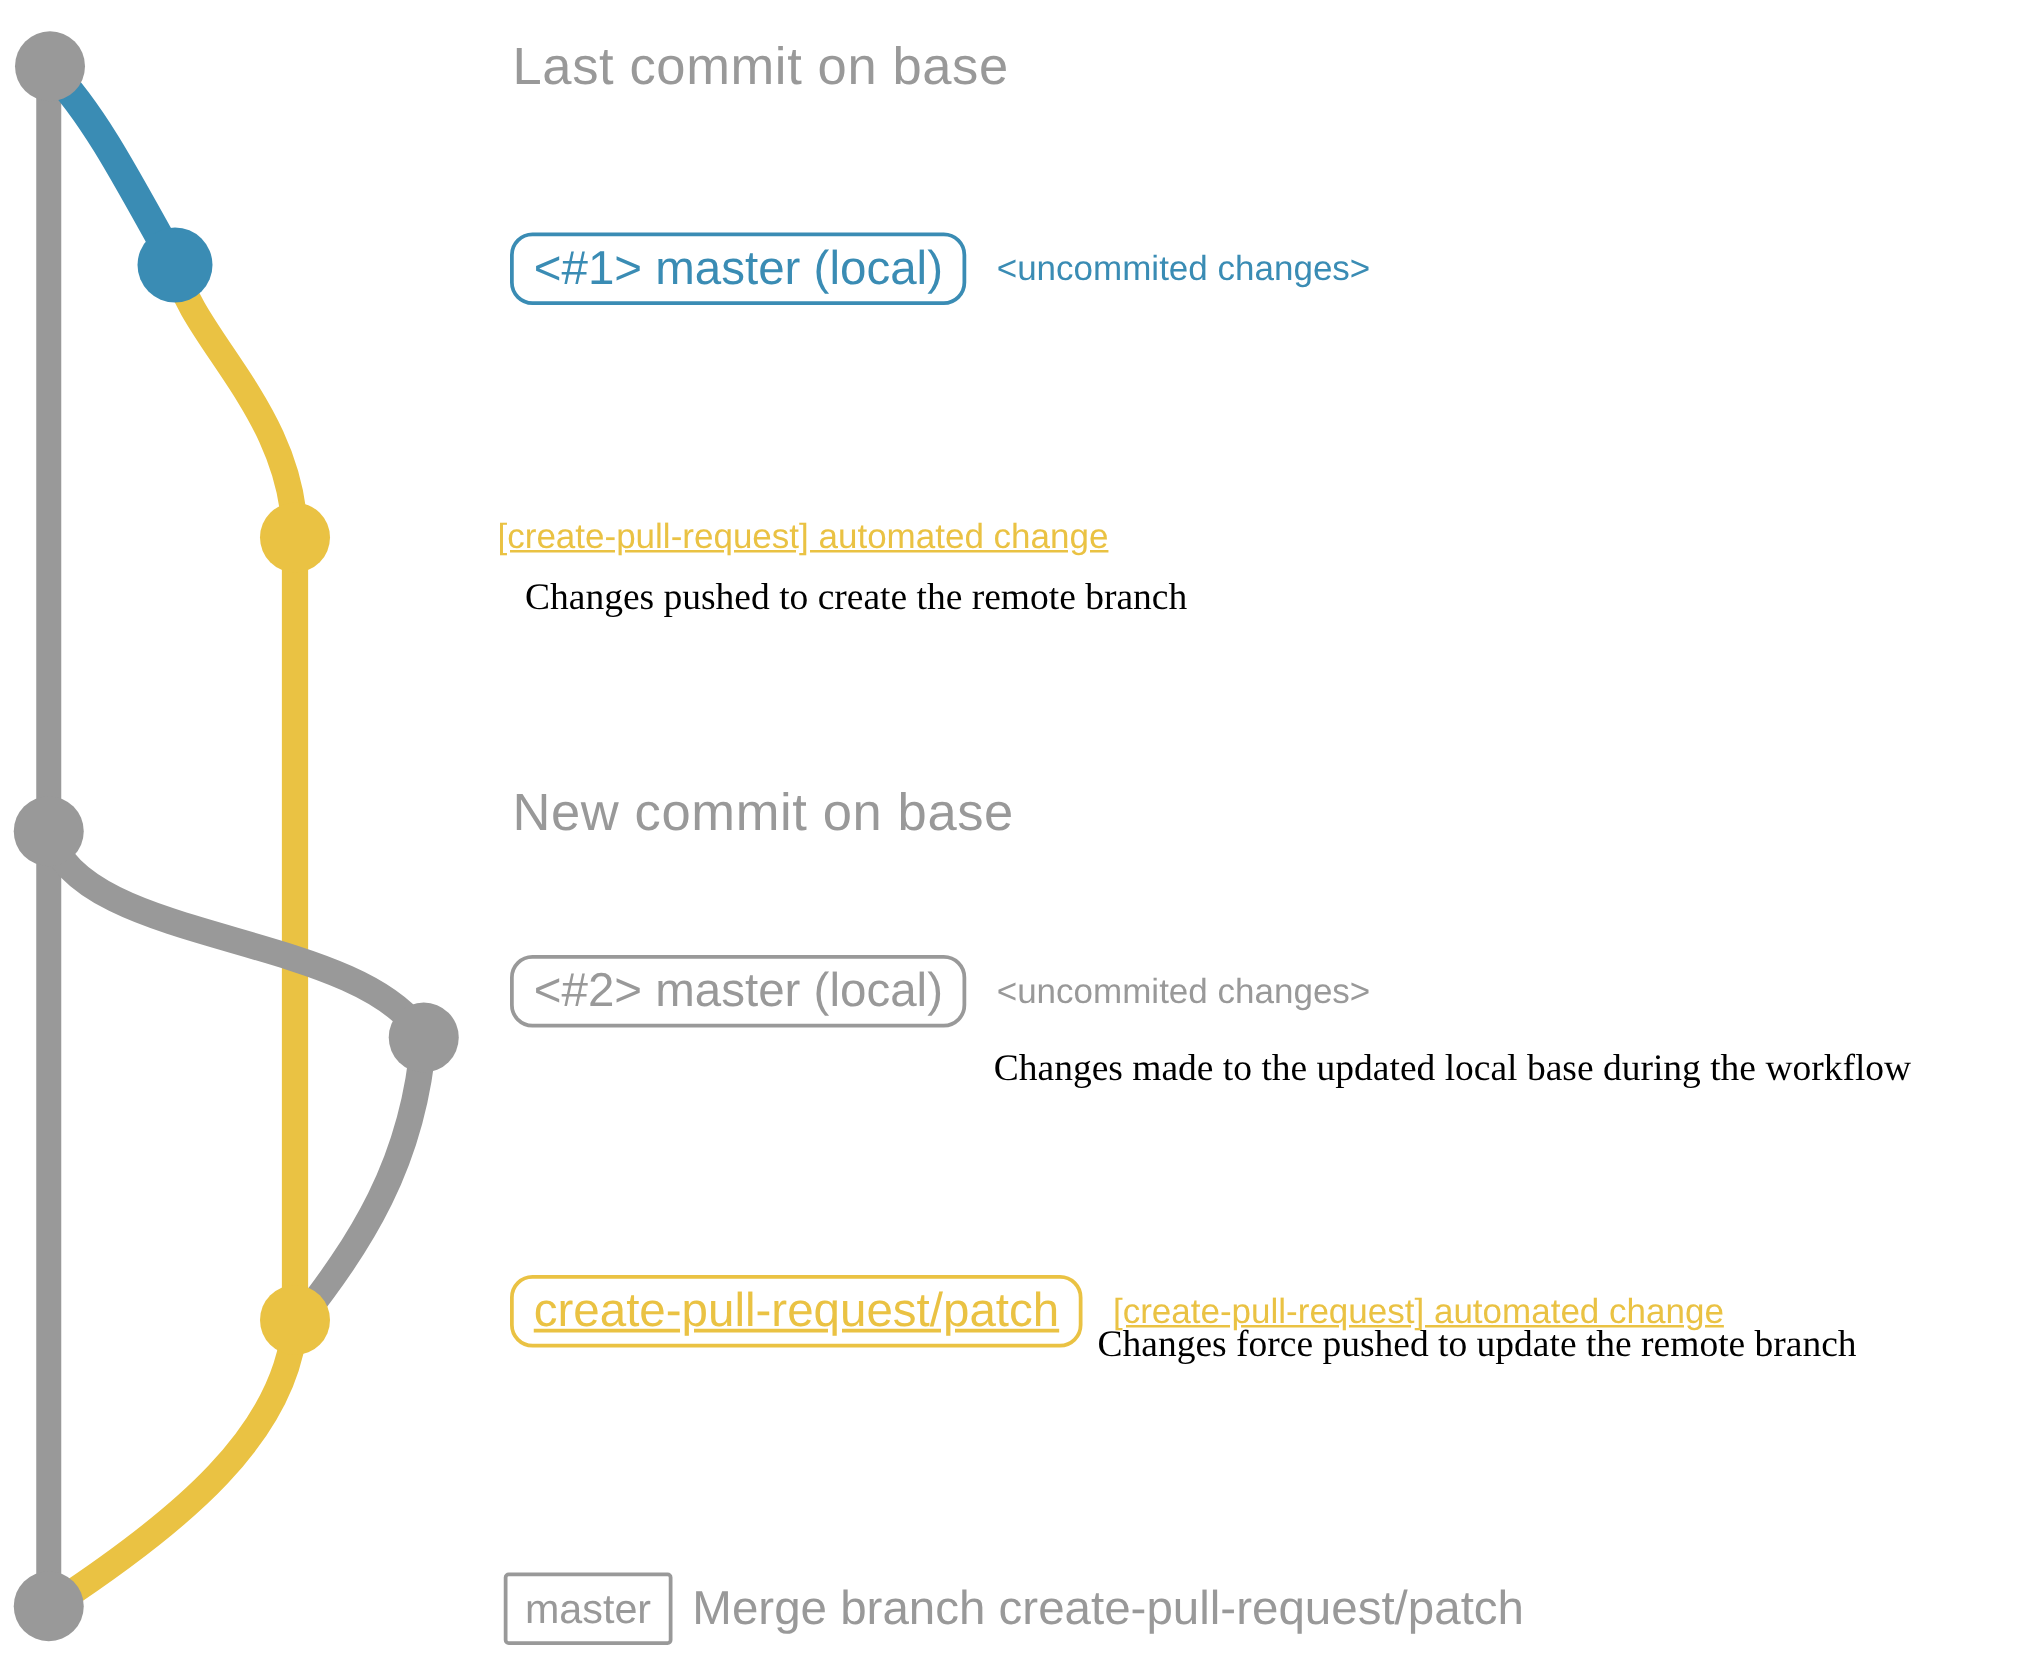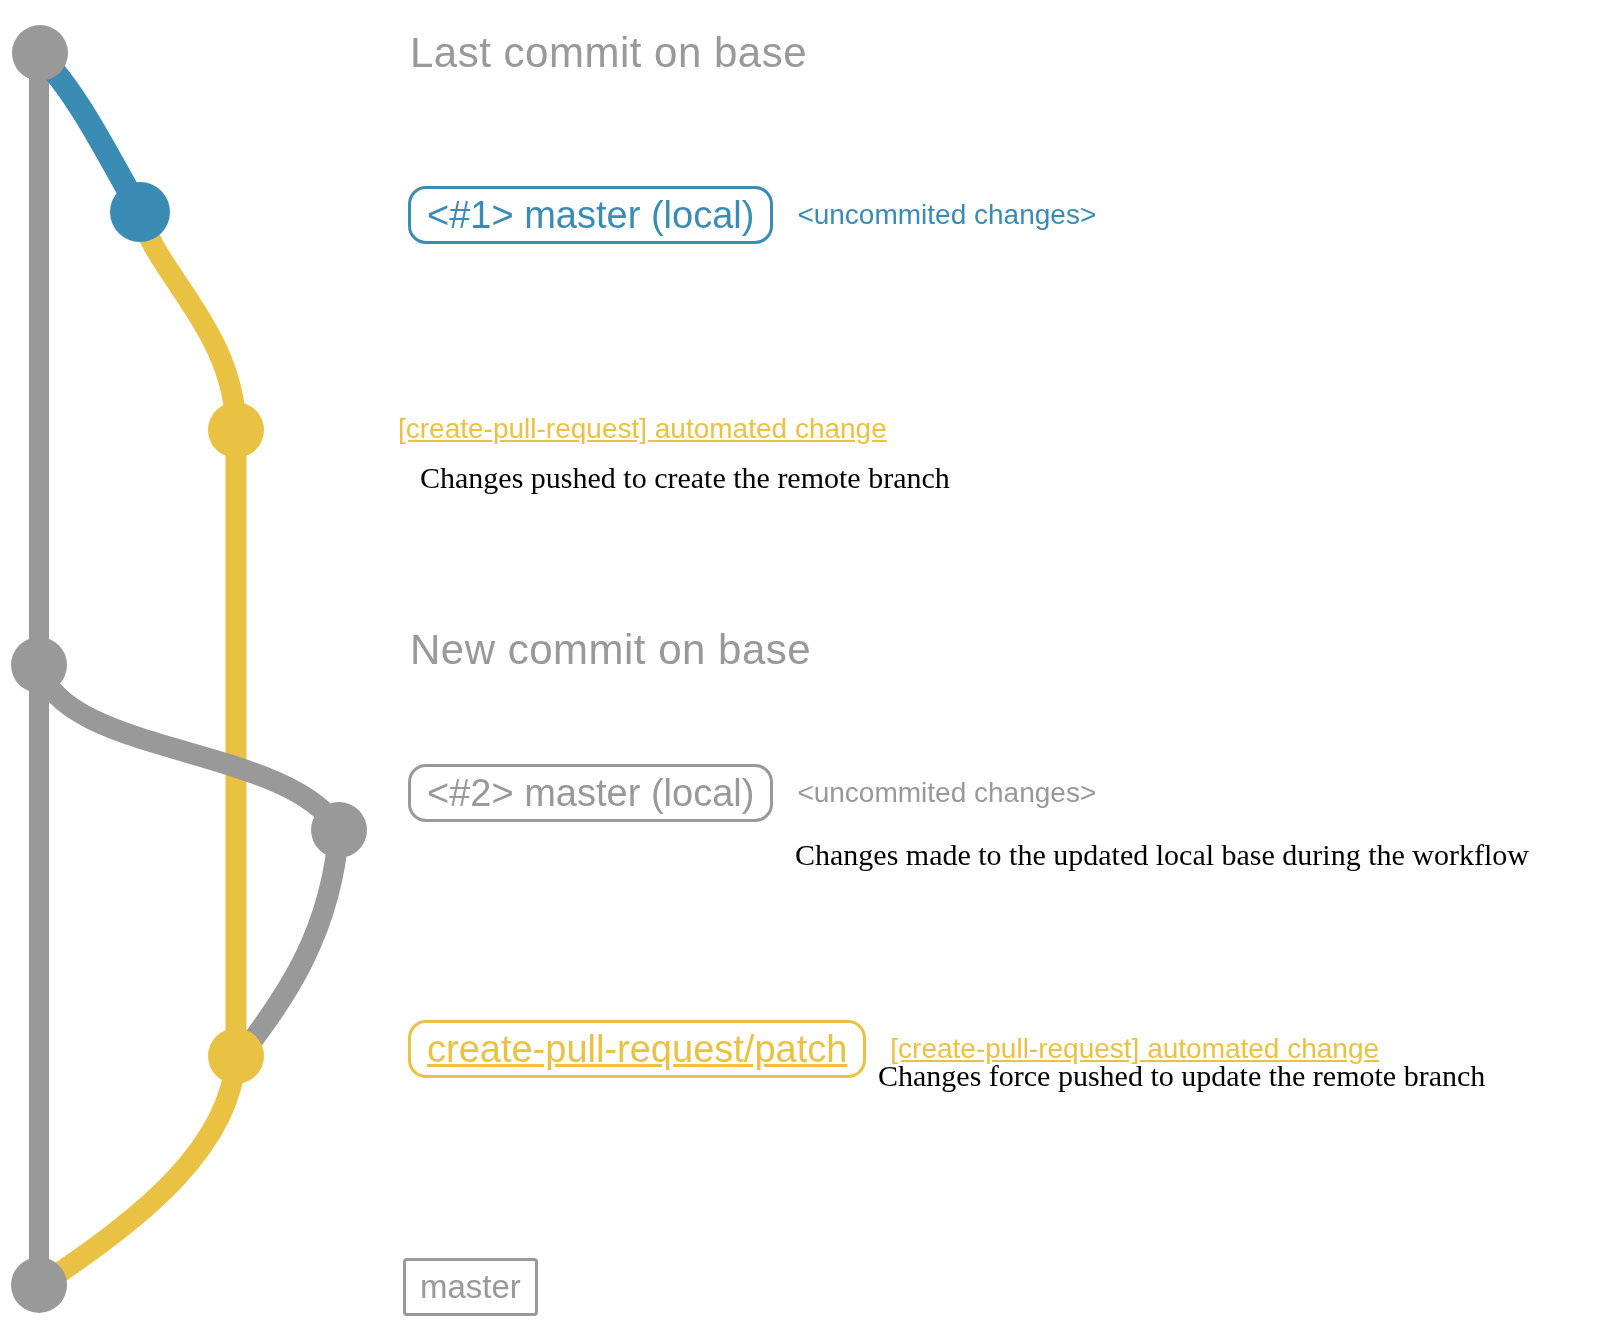--- a/index.html
+++ b/index.html
@@ -99,15 +99,16 @@
   <div class="abs caption" style="left:795px;top:836px;">Changes made to the updated local base during the workflow</div>
 
   <div class="abs row" style="left:408px;top:1000px;margin-top:20px;">
     <span class="badge c-yellow">create-pull-request/patch</span>
     <span class="msg c-yellow">[create-pull-request] automated change</span>
   </div>
   <div class="abs caption" style="left:878px;top:1057px;">Changes force pushed to update the remote branch</div>
 
   <div class="abs row" style="left:403px;top:1258px;">
     <span class="badge small c-gray">master</span>
+    <span class="msg merge c-gray">Merge branch create-pull-request/patch</span>
   </div>
 
 </div>
 
 </body></html>

